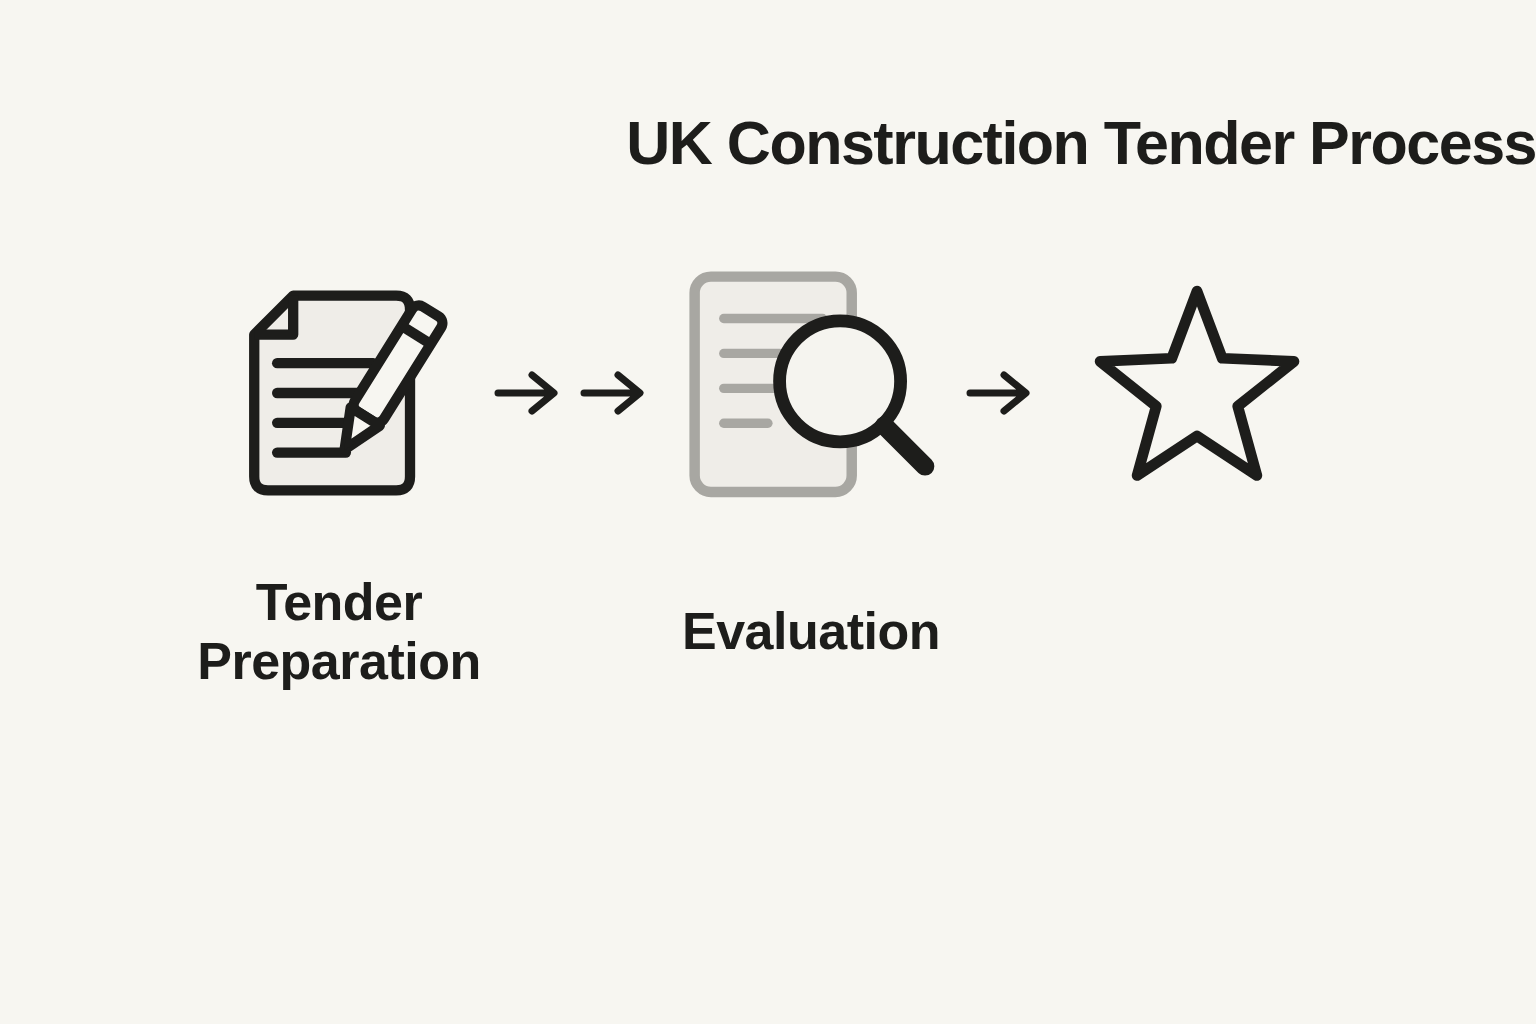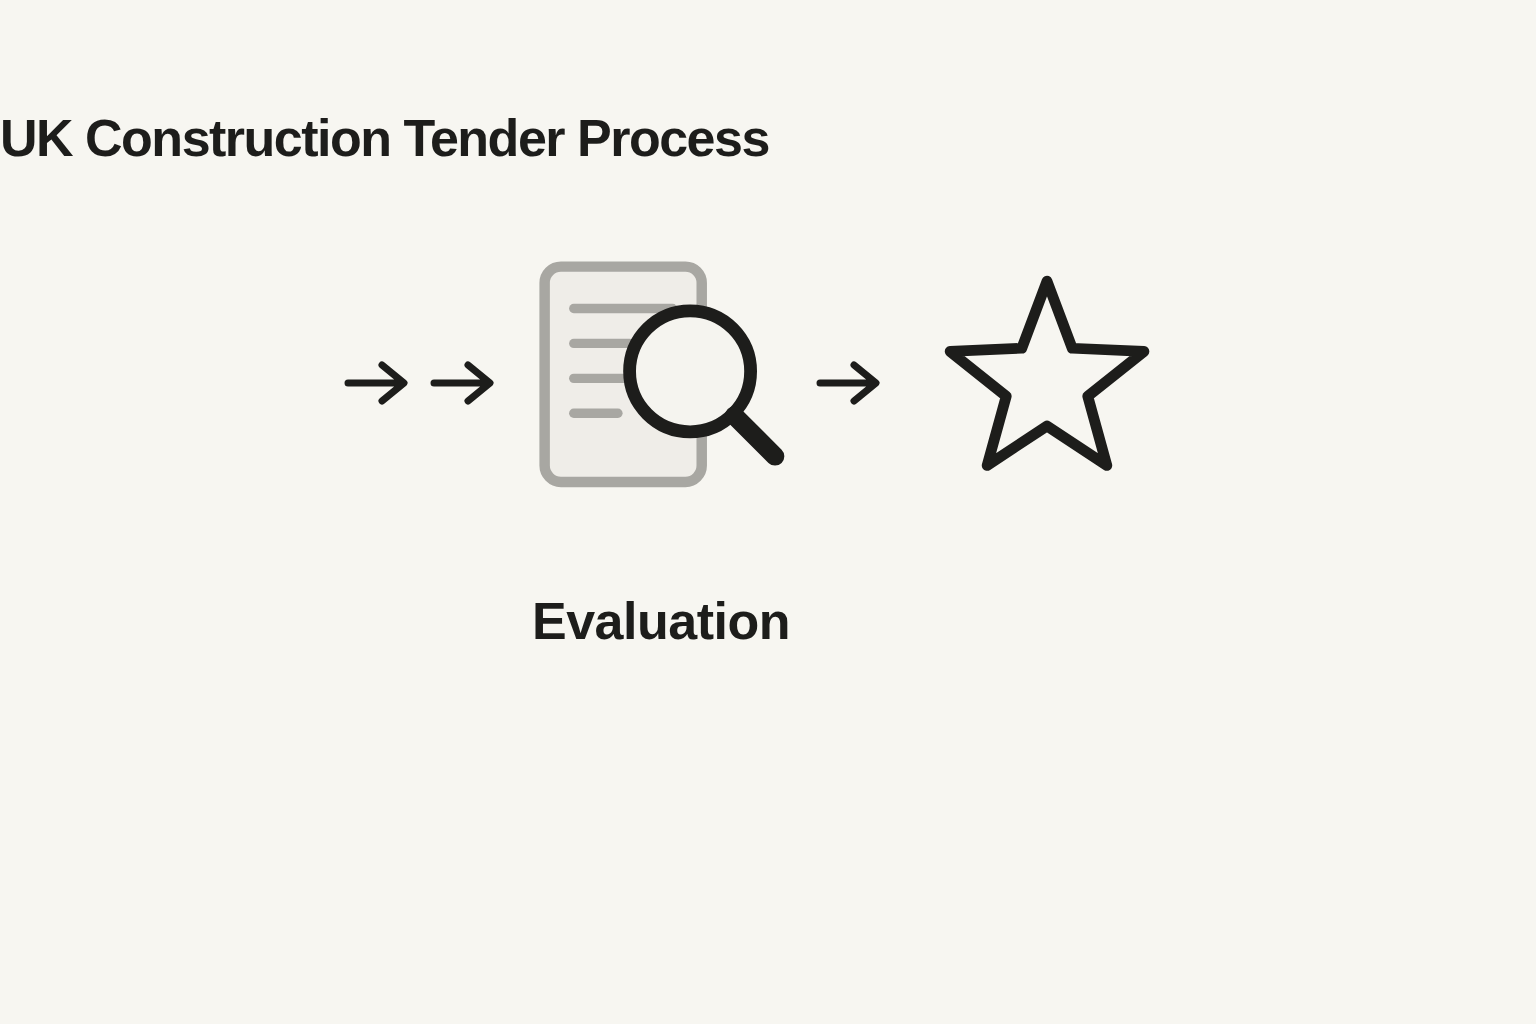--- a/index.html
+++ b/index.html
@@ -11,22 +11,22 @@
   *{box-sizing:border-box;}
   html,body{margin:0;padding:0;}
   body{
     width:1536px;height:1024px;overflow:hidden;
     background:var(--background);
     color:var(--ink);
     font-family:"Liberation Sans", sans-serif;
   }
   .title{
     margin-top:108px;
-    text-align:left;
-    font-size:52px;
+    text-align:right;
+    font-size:61px;
     font-weight:700;
     letter-spacing:-1.5px;
   }
   .flow{
     margin-top:70px;
     display:flex;
     justify-content:center;
     align-items:flex-start;
   }
   .step{
@@ -69,20 +69,41 @@
   .inkfill{fill:var(--ink);}
   svg{display:block;}
 </style>
 </head>
 <body>
 
 <div class="title">UK Construction Tender Process</div>
 
 <div class="flow">
 
+  <div class="step">
+    <div class="icon-box">
+      <svg width="252" height="252" viewBox="0 0 220 220">
+        <path class="paper ink" stroke-width="9" stroke-linejoin="round" d="M70 25 H160 Q172 25 172 37 V183 Q172 195 160 195 H48 Q36 195 36 183 V59 Z"></path>
+        <path class="nofill ink" stroke-width="9" stroke-linejoin="round" d="M70 25 V59 H36"></path>
+        <g class="ink" stroke-width="9" stroke-linecap="round">
+          <line x1="56" y1="84" x2="140" y2="84"></line>
+          <line x1="56" y1="110" x2="140" y2="110"></line>
+          <line x1="56" y1="136" x2="126" y2="136"></line>
+          <line x1="56" y1="162" x2="116" y2="162"></line>
+        </g>
+        <g transform="rotate(32 152 100)">
+          <rect class="bgfill ink" stroke-width="9" stroke-linejoin="round" x="137" y="28" width="30" height="108" rx="7"></rect>
+          <path class="bgfill ink" stroke-width="9" stroke-linejoin="round" d="M137 136 L152 170 L167 136 Z"></path>
+          <line class="ink" stroke-width="9" x1="137" y1="52" x2="167" y2="52"></line>
+          <path class="inkfill" d="M147 160 L152 171 L157 160 Z"></path>
+        </g>
+      </svg>
+    </div>
+    <div class="label">Tender Preparation</div>
+  </div>
 
   <div class="arrow-box">
     <svg width="80" height="60" viewBox="0 0 80 60">
       <path class="nofill ink" stroke-width="7" stroke-linecap="round" stroke-linejoin="round" d="M6 30 H56 M40 12 L62 30 L40 48"></path>
     </svg>
   </div>
 
 
   <div class="arrow-box">
     <svg width="80" height="60" viewBox="0 0 80 60">

